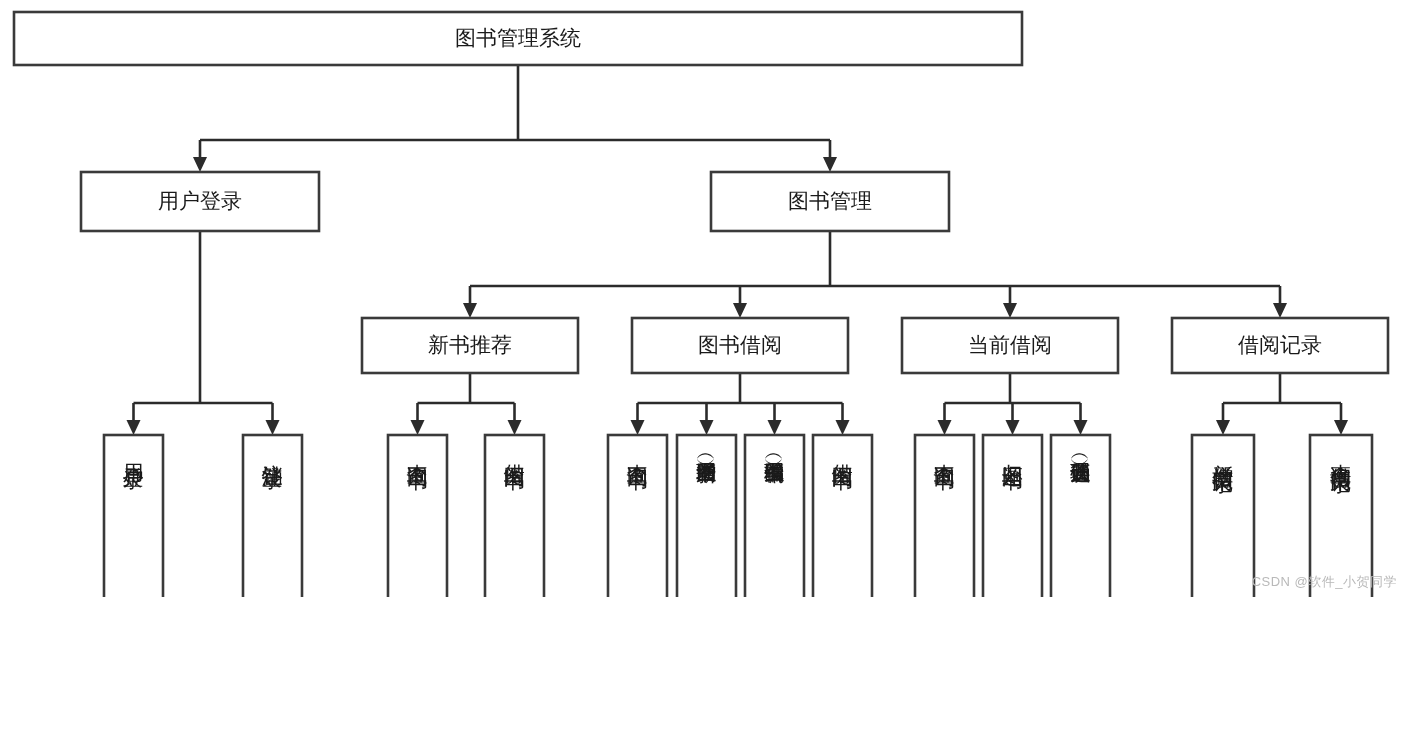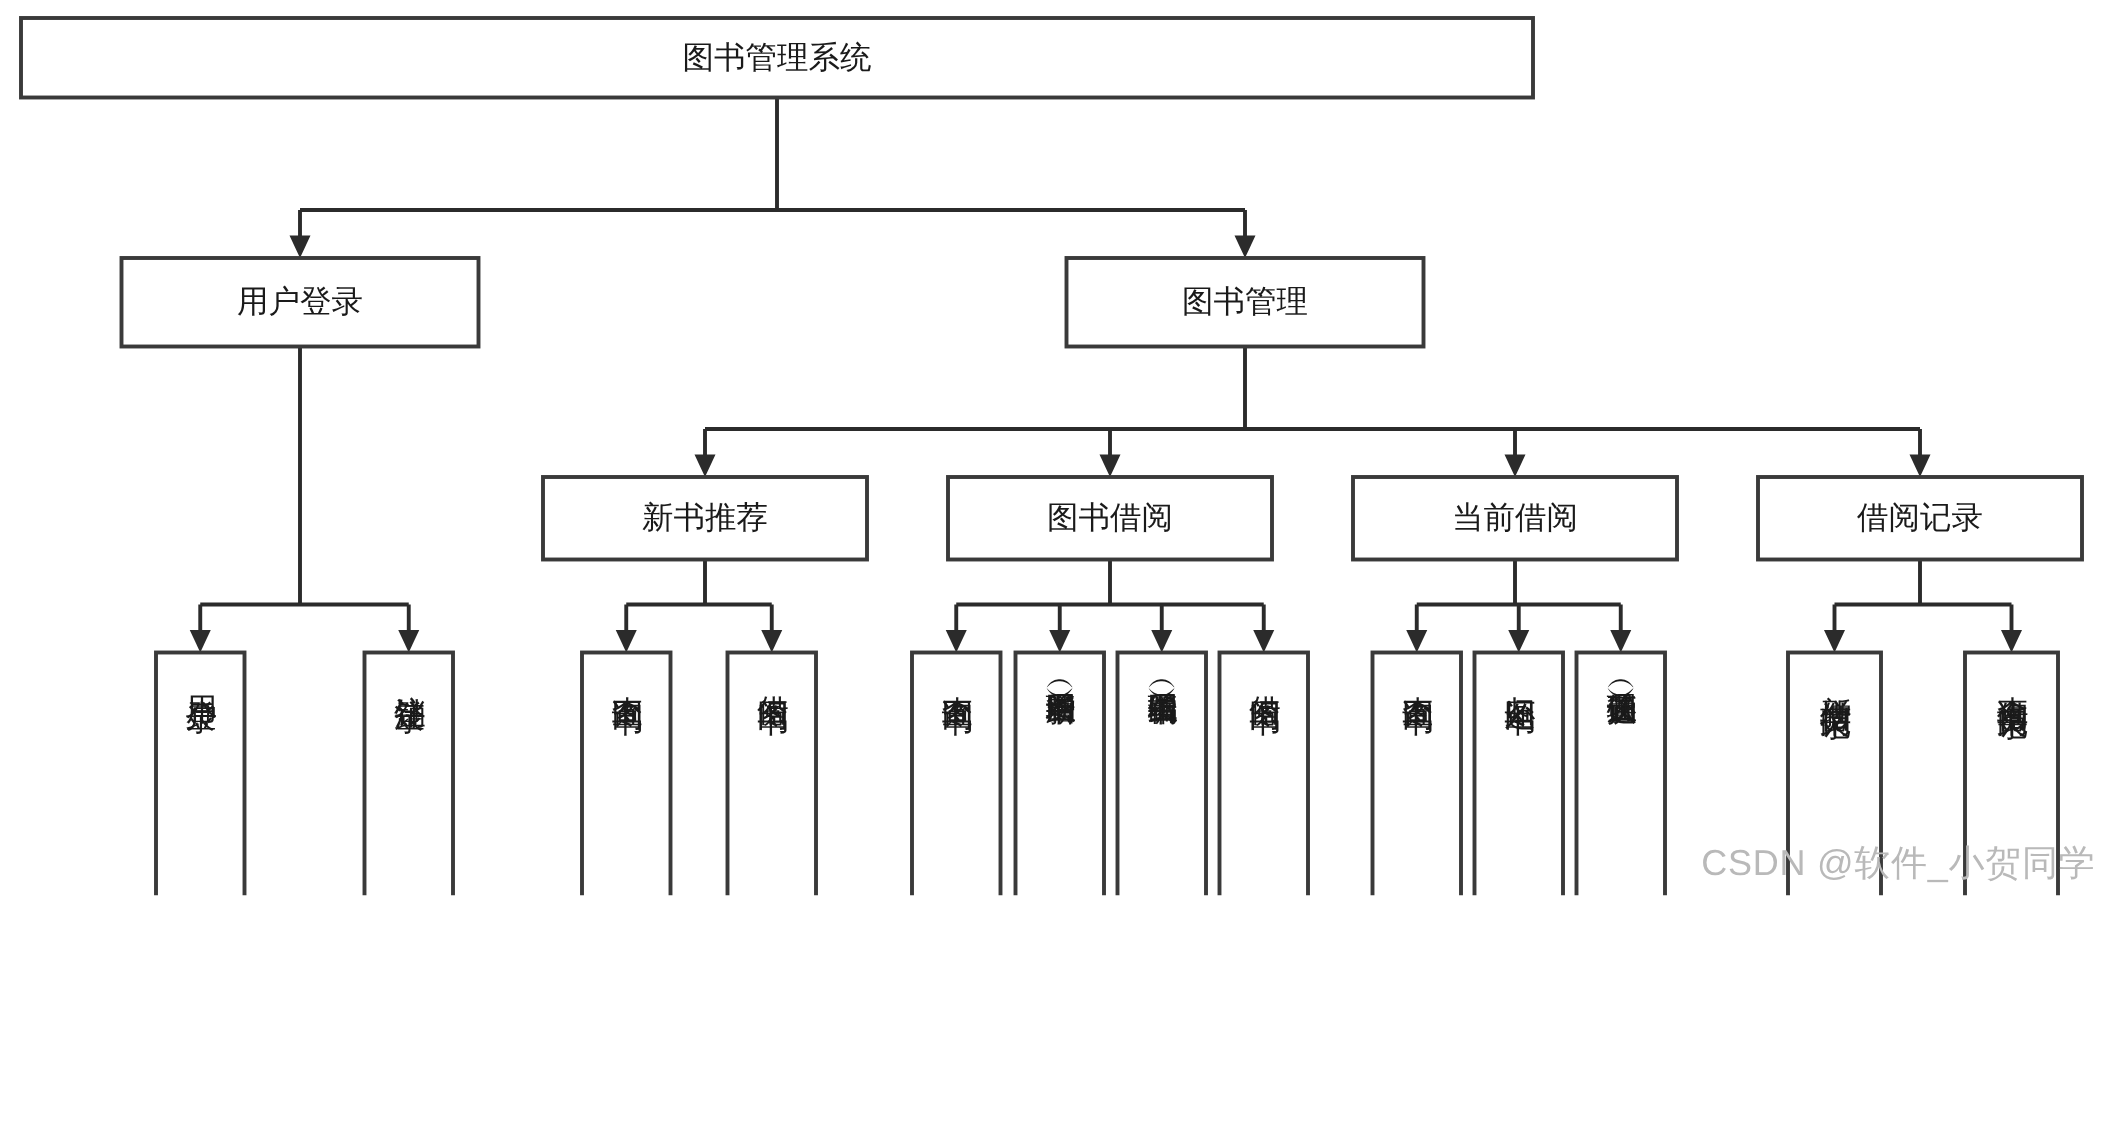--- a/index.html
+++ b/index.html
@@ -63,21 +63,21 @@
     line-height: 1.12;
     letter-spacing: 2px;
     color: #1a1a1a;
     white-space: nowrap;
   }
   .watermark {
     position: absolute;
     right: 8px;
     bottom: 6px;
     font-family: "Liberation Sans", "DejaVu Sans", sans-serif;
-    font-size: 24px;
+    font-size: 13px;
     color: #b9b9b9;
     letter-spacing: 0.5px;
     user-select: none;
   }
 </style>
 </head>
 <body>
 
 <div id="diagram-root">
 

